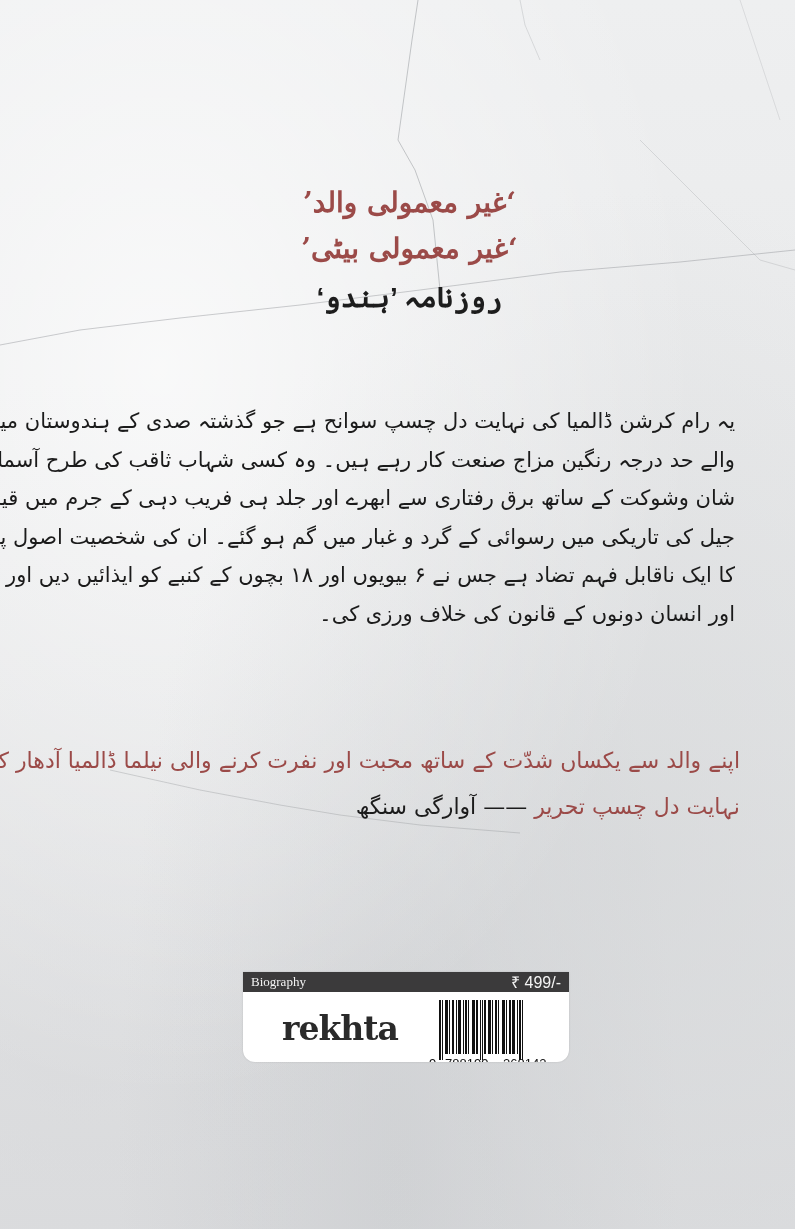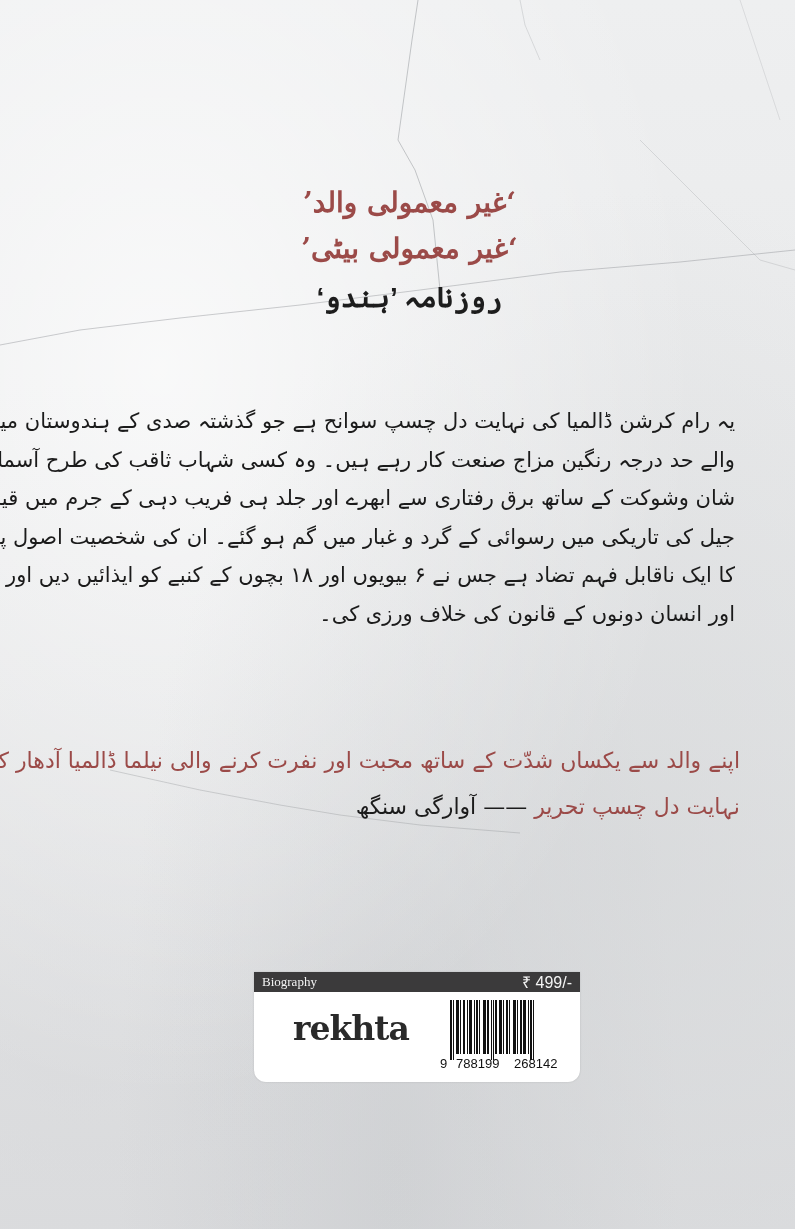--- a/index.html
+++ b/index.html
@@ -28,21 +28,21 @@
     .body-text .line { display: block; white-space: nowrap; text-align-last: justify; }
     .body-text .line.last { text-align-last: right; }
     .blurb {
       position: absolute; left: 90px; width: 650px; top: 738px; direction: rtl;
       font-family: "DejaVu Sans", sans-serif; font-size: 22px; line-height: 46px; color: #9b4a48;
     }
     .blurb .line { display: block; white-space: nowrap; }
     .blurb .line1 { text-align-last: justify; text-align: justify; }
     .blurb .attrib { color: #1b1b1b; }
     .label-box {
-      position: absolute; left: 254px; top: 972px; width: 326px; height: 110px;
+      position: absolute; left: 243px; top: 972px; width: 326px; height: 90px;
       background: #ffffff; border-radius: 0 0 12px 12px; overflow: hidden;
       box-shadow: 0 0 2px rgba(0,0,0,0.15);
     }
     .label-bar {
       height: 20px; background: #3b3a3b; color: #f4f4f4; display: flex; justify-content: space-between; align-items: center;
       padding: 0 8px; font-size: 12px;
     }
     .label-bar .genre { font-family: "Liberation Serif", serif; font-size: 13px; }
     .label-bar .price { font-family: "Liberation Sans", sans-serif; font-size: 16px; }
     .logo { position: absolute; left: 12px; top: 40px; width: 170px; text-align: center; }

